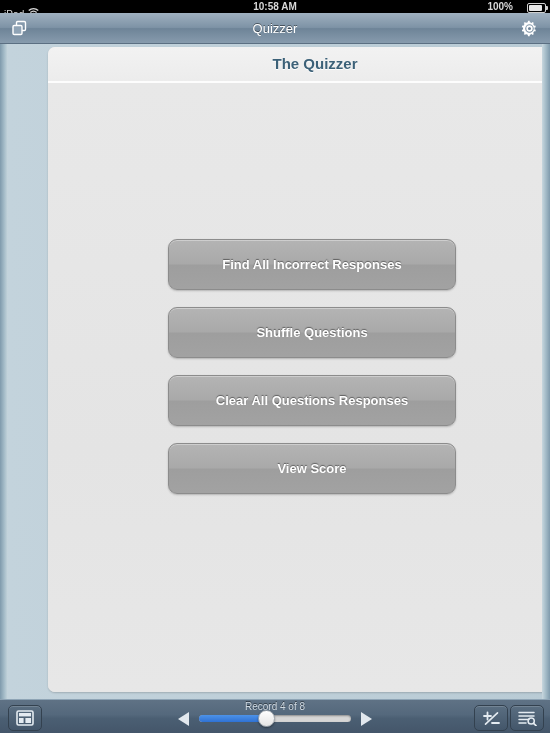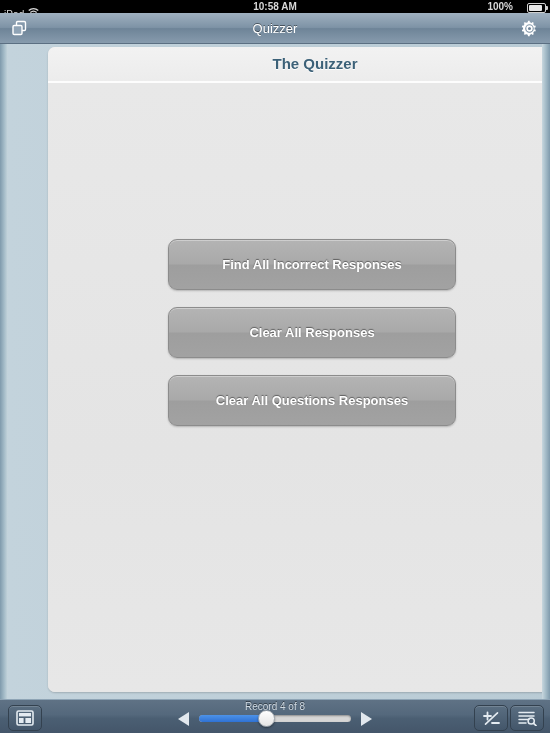--- a/index.html
+++ b/index.html
@@ -355,22 +355,23 @@
     <div id="content-panel">
 
       <div id="panel-header">
         <div id="panel-title">The Quizzer</div>
       </div>
 
       <div id="panel-body">
 
         <div id="button-stack">
           <button class="action-button">Find All Incorrect Responses</button>
-          <button class="action-button">Clear All Responses</button>
+          <button class="action-button">Shuffle Questions</button>
           <button class="action-button">Clear All Questions Responses</button>
+          <button class="action-button">View Score</button>
         </div>
 
       </div>
     </div>
   </div>
 
   <div id="bottom-toolbar">
 
     <div id="layout-icon-btn">
       <svg width="18" height="16" viewBox="0 0 18 16">

